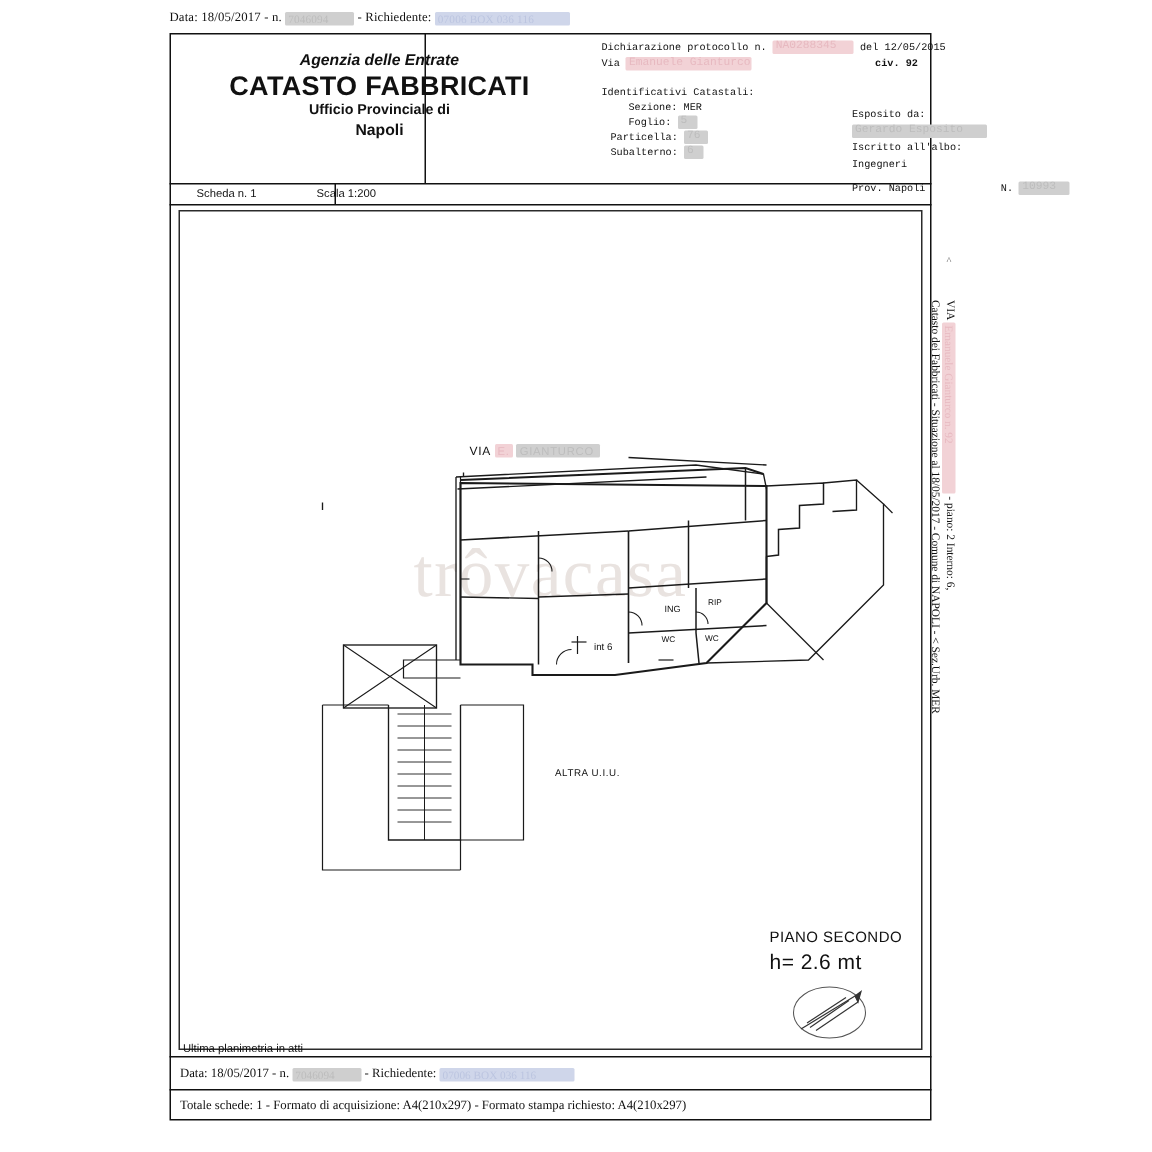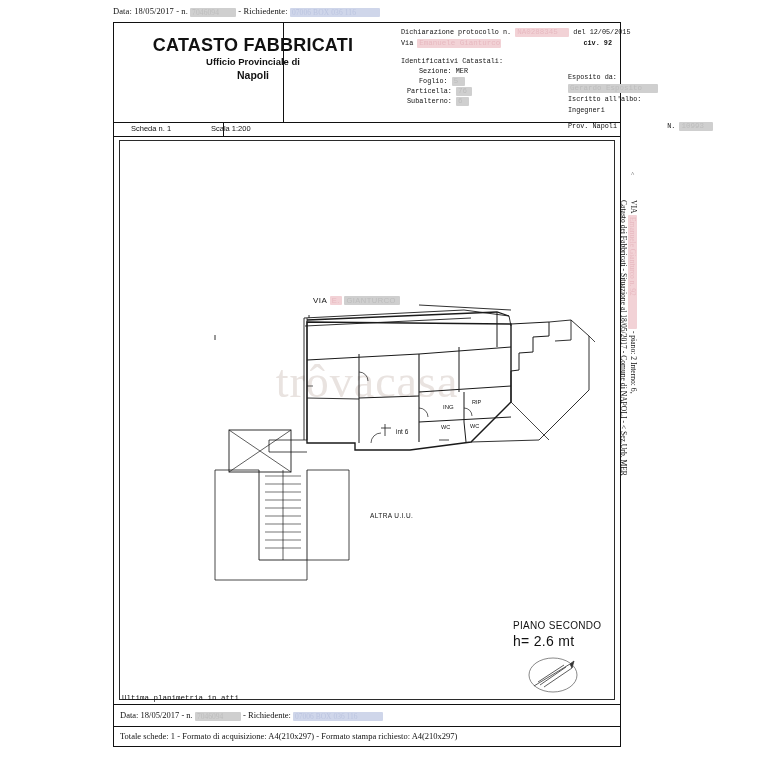--- a/index.html
+++ b/index.html
@@ -114,21 +114,21 @@
 
   
   .rl{position:absolute;font-family:"Liberation Sans",sans-serif;font-size:5.5px;color:#111;}
   .rl.b{font-size:6px;}
   .altrauiu{position:absolute;left:251px;top:372px;font-size:6.5px;font-family:"Liberation Sans",sans-serif;letter-spacing:0.4px;}
   .intlbl{position:absolute;left:396px;top:428px;font-size:6.5px;font-family:"Liberation Sans",sans-serif;}
 
   
   .ultima{
     position:absolute;left:122px;top:694px;font-size:7.5px;
-    font-family:Liberation Mono, monospace;
+    font-family:Liberation Sans, sans-serif;
     text-align:center;
   }
   .bot-line1{position:absolute;left:113px;top:704px;width:508px;height:1px;background:#111;}
   .botmeta{
     position:absolute;left:120px;top:710px;font-size:8.5px;white-space:nowrap;
   }
   .bot-line2{position:absolute;left:113px;top:726px;width:508px;height:1px;background:#111;}
   .botmeta2{
     position:absolute;left:120px;top:731px;font-size:8.5px;white-space:nowrap;
   }
@@ -149,20 +149,21 @@
     <span>- n.</span>
     <span class="redacted" style="width:42px">7046094</span>
     <span>- Richiedente:</span>
     <span class="redacted blue" style="width:86px">07006 BOX 036 116</span>
   </div>
 
   <div class="docframe"></div>
 
   <div class="hdr">
     <div class="agency">
+      <div class="l1">Agenzia delle Entrate</div>
       <div class="l2">CATASTO FABBRICATI</div>
       <div class="l3">Ufficio Provinciale di</div>
       <div class="l4">Napoli</div>
     </div>
 
     <div class="hdr-right">
       <div class="row">
         <span>Dichiarazione protocollo n.</span>
         <span class="redacted pink" style="width:50px">NA0288345</span>
         <span>del</span>

